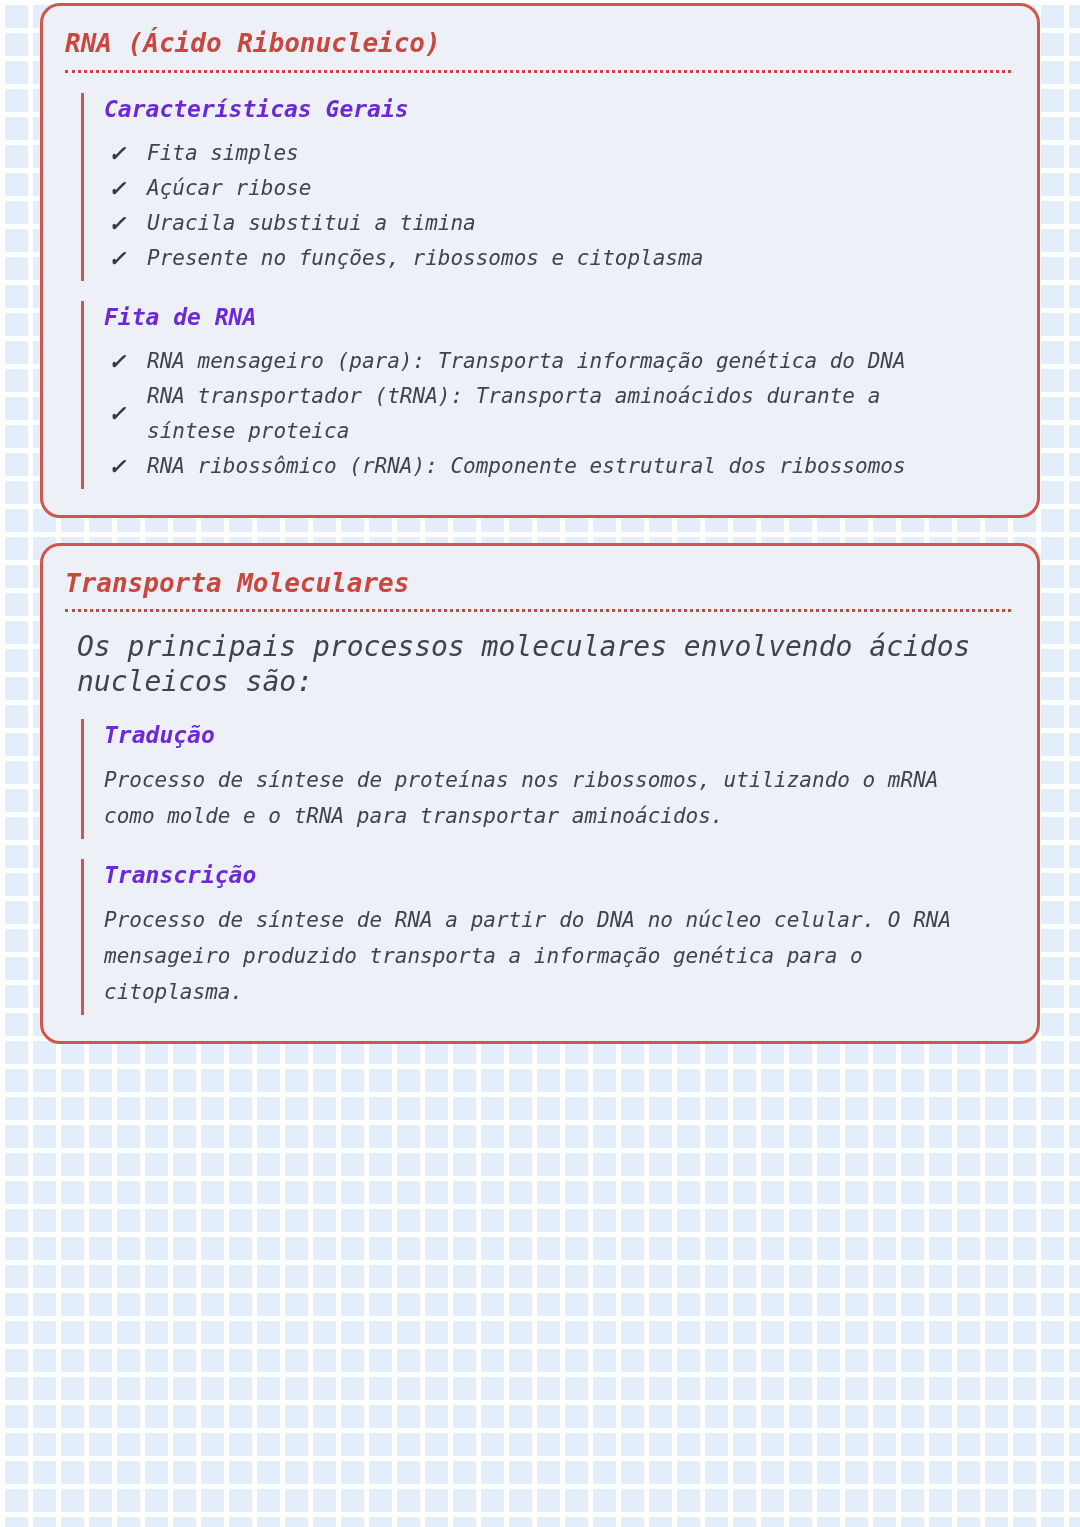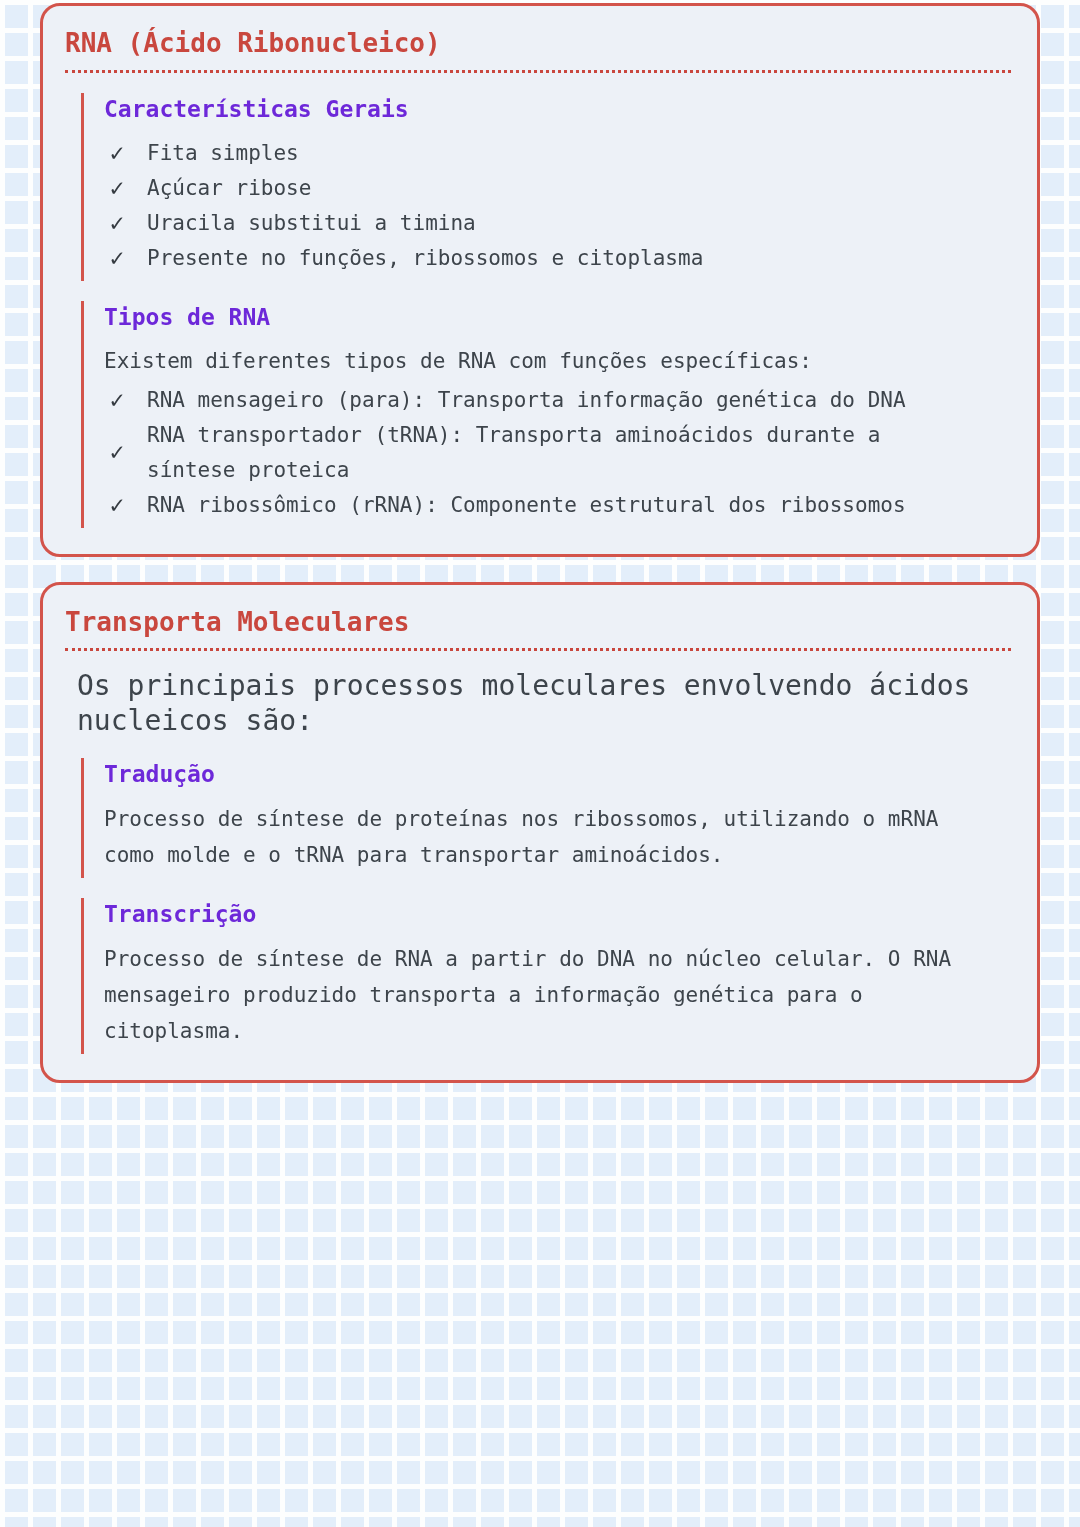--- a/index.html
+++ b/index.html
@@ -13,20 +13,21 @@
     background-image:
       linear-gradient(to right, #fdfefe 0 5px, transparent 5px),
       linear-gradient(to bottom, #fdfefe 0 5px, transparent 5px);
     background-size: 28px 28px;
   }
   .page {
     box-sizing: border-box;
     width: 1080px;
     height: 1527px;
     padding-top: 3px;
+    font-style: italic;
   }
   .card {
     box-sizing: border-box;
     margin: 0 40px;
     background: #edf1f7;
     border: 3.5px solid #d3544b;
     border-radius: 20px;
     padding: 21px 26px 26px 22px;
   }
   .card + .card { margin-top: 25px; }
@@ -109,22 +110,21 @@
           <span class="check-text">Uracila substitui a timina</span>
         </div>
         <div class="check-item">
           <span class="check-icon">✓</span>
           <span class="check-text">Presente no funções, ribossomos e citoplasma</span>
         </div>
       </div>
     </div>
 
     <div class="section">
-      <h3 class="section-heading">Tipos de RNA</h3>
-      <p class="section-intro">Existem diferentes tipos de RNA com funções específicas:</p>
+      <h3 class="section-heading">Fita de RNA</h3>
       <div class="check-list">
         <div class="check-item">
           <span class="check-icon">✓</span>
           <span class="check-text">RNA mensageiro (para): Transporta informação genética do DNA</span>
         </div>
         <div class="check-item">
           <span class="check-icon">✓</span>
           <span class="check-text">RNA transportador (tRNA): Transporta aminoácidos durante a síntese proteica</span>
         </div>
         <div class="check-item">

